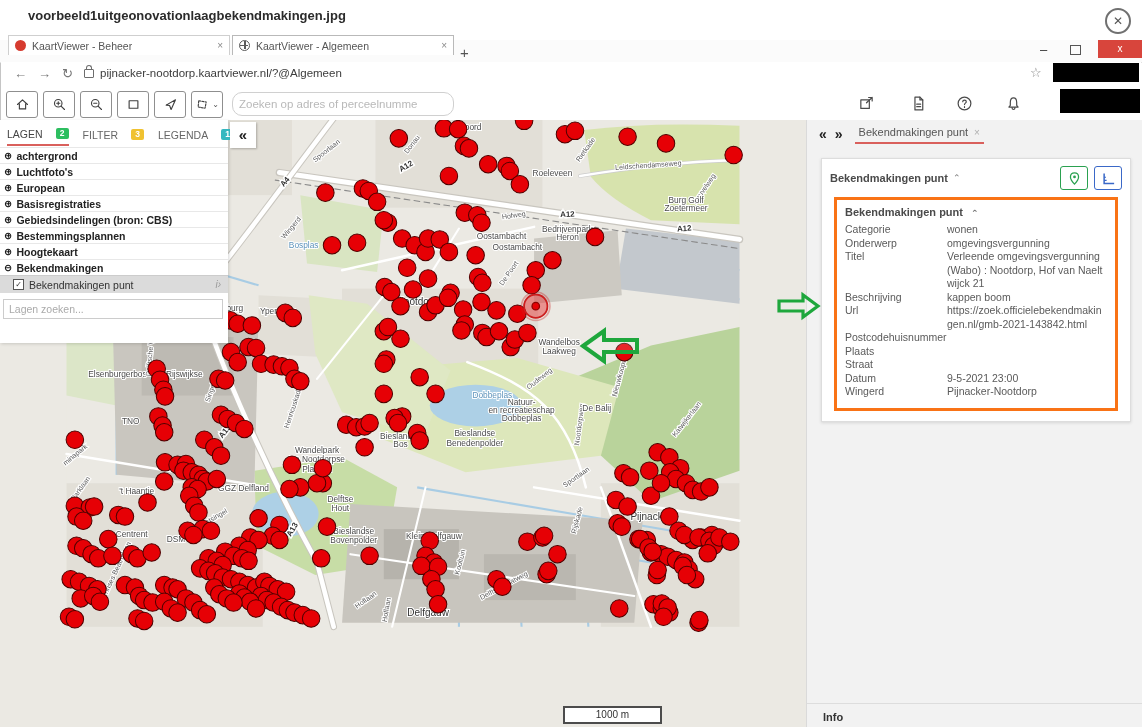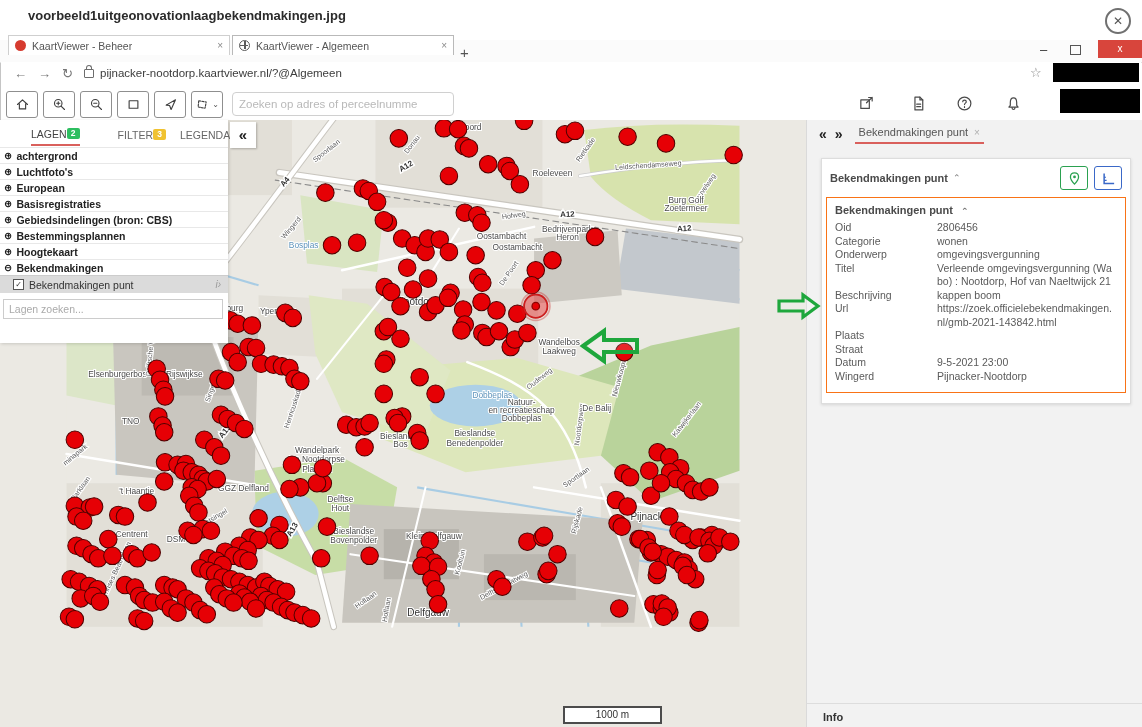--- a/index.html
+++ b/index.html
@@ -37,30 +37,30 @@
   .urltext{left:100px;top:67px;font-size:11.5px;color:#3c3c3c;}
   .star-ic{left:1030px;top:65px;font-size:13px;color:#888;cursor:pointer;}
   .redact{background:#000;}
 
   
   .apptoolbar{left:1px;top:86px;width:1140px;height:34px;background:#fff;border-bottom:1px solid #e6e6e6;}
   .tool-btn{top:91px;width:30px;height:25px;border:1px solid #8f8f8f;border-radius:3px;background:#fff;
     display:flex;align-items:center;justify-content:center;cursor:pointer;}
   .tool-btn svg{width:15px;height:15px;stroke:#3f3f3f;fill:none;stroke-width:1.8;stroke-linecap:round;stroke-linejoin:round;}
   .tool-caret{font-size:8px;color:#555;margin-left:2px;}
-  .main-search{left:232px;top:92px;width:208px;height:22px;border:1px solid #d0d0d0;border-radius:4px;
+  .main-search{left:232px;top:92px;width:208px;height:22px;border:1px solid #d0d0d0;border-radius:10px;
     font-size:11.5px;color:#444;padding:0 6px;font-family:inherit;}
   .main-search::placeholder{color:#b9b9b9;}
   .right-ic{top:95px;width:18px;height:18px;cursor:pointer;}
   .right-ic svg{width:17px;height:17px;stroke:#4a4a4a;fill:none;stroke-width:1.7;stroke-linecap:round;stroke-linejoin:round;}
 
   
   .left-panel{left:0;top:120px;width:228px;background:#fff;z-index:6;box-shadow:1px 1px 3px rgba(0,0,0,.15);}
   .panel-tabs{display:flex;align-items:center;height:27px;padding:0 7px;font-size:10.5px;color:#666;}
-  .ptab{display:flex;align-items:center;gap:0;margin-right:14px;cursor:pointer;padding:6px 0 4px;margin-left:24px;}
+  .ptab{display:flex;align-items:center;gap:13px;margin-right:14px;cursor:pointer;padding:6px 0 4px;}
   .ptab.active{border-bottom:2px solid #d9605c;color:#444;}
   .ptab:last-child{margin-left:auto;margin-right:0;}
   .badge{display:inline-block;min-width:11px;height:11px;border-radius:2px;color:#fff;font-size:8.5px;
     line-height:11px;text-align:center;padding:0 1px;font-weight:bold;}
   .layer-row{height:15px;display:flex;align-items:center;gap:4px;border-top:1px solid #e8e8e8;
     padding-left:4px;font-size:10.5px;font-weight:bold;color:#222;cursor:pointer;}
   .layer-row .pm{font-size:10px;color:#111;}
   .sublayer-row{height:17px;display:flex;align-items:center;gap:5px;background:#dbdbdb;border-top:1px solid #ccc;
     padding-left:13px;font-size:10.5px;color:#333;cursor:pointer;}
   .cbx{width:9px;height:9px;border:1px solid #555;background:#fff;font-size:8px;line-height:9px;text-align:center;color:#333;}
@@ -90,21 +90,21 @@
   .rp-tab .cl{color:#b0b0b0;cursor:pointer;font-size:10px;}
   .rp-card{position:absolute;left:14px;top:38px;width:308px;background:#fff;border:1px solid #ddd;
     box-shadow:0 1px 3px rgba(0,0,0,.12);}
   .rp-card-head{display:flex;align-items:center;padding:7px 8px;}
   .rp-title{font-size:11px;font-weight:bold;color:#4a4a4a;}
   .caret-up{font-size:9px;color:#777;margin-left:5px;}
   .hd-btn{width:26px;height:22px;border-radius:3px;display:flex;align-items:center;justify-content:center;
     margin-left:6px;cursor:pointer;background:#fff;}
   .hd-btn.pin{border:1px solid #2aa150;margin-left:auto;}
   .hd-btn.profile{border:1px solid #3a68c8;}
-  .inner-box{margin:0 4px 10px;border:1px solid #f97316;}
+  .inner-box{margin:0 12px 10px;border:3px solid #f97316;}
   .inner-head{padding:6px 8px 5px;font-size:11px;font-weight:bold;color:#4a4a4a;}
   .field-row{display:flex;padding:0 8px;font-size:10.5px;line-height:13.5px;color:#5a5a5a;}
   .field-label{width:102px;flex:none;}
   .field-value{flex:1;word-break:break-all;}
   .fields-pad{padding-bottom:9px;}
   .rp-info{position:absolute;left:0;top:583px;width:100%;border-top:1px solid #ddd;}
   .rp-info span{display:inline-block;margin:7px 0 0 16px;font-size:11px;font-weight:bold;color:#333;}
 
   .arrows{left:0;top:0;width:1142px;height:727px;z-index:40;pointer-events:none;}
 </style>
@@ -745,42 +745,42 @@
         </svg>
       </span>
     </div>
     <div class="inner-box">
       <div class="inner-head">
         <span>Bekendmakingen punt</span>
         <span class="caret-up">⌃</span>
       </div>
       <div id="fieldrows" class="fields-pad">
           <div class="field-row">
-            <span class="field-label">Oid</span>
-            <span class="field-value">2806456</span>
-          </div>
-          <div class="field-row">
             <span class="field-label">Categorie</span>
             <span class="field-value">wonen</span>
           </div>
           <div class="field-row">
             <span class="field-label">Onderwerp</span>
             <span class="field-value">omgevingsvergunning</span>
           </div>
           <div class="field-row">
             <span class="field-label">Titel</span>
             <span class="field-value">Verleende omgevingsvergunning (Wabo) : Nootdorp, Hof van Naeltwijck 21</span>
           </div>
           <div class="field-row">
             <span class="field-label">Beschrijving</span>
             <span class="field-value">kappen boom</span>
           </div>
           <div class="field-row">
             <span class="field-label">Url</span>
             <span class="field-value">https://zoek.officielebekendmakingen.nl/gmb-2021-143842.html</span>
+          </div>
+          <div class="field-row">
+            <span class="field-label">Postcodehuisnummer</span>
+            <span class="field-value"></span>
           </div>
           <div class="field-row">
             <span class="field-label">Plaats</span>
             <span class="field-value"></span>
           </div>
           <div class="field-row">
             <span class="field-label">Straat</span>
             <span class="field-value"></span>
           </div>
           <div class="field-row">

